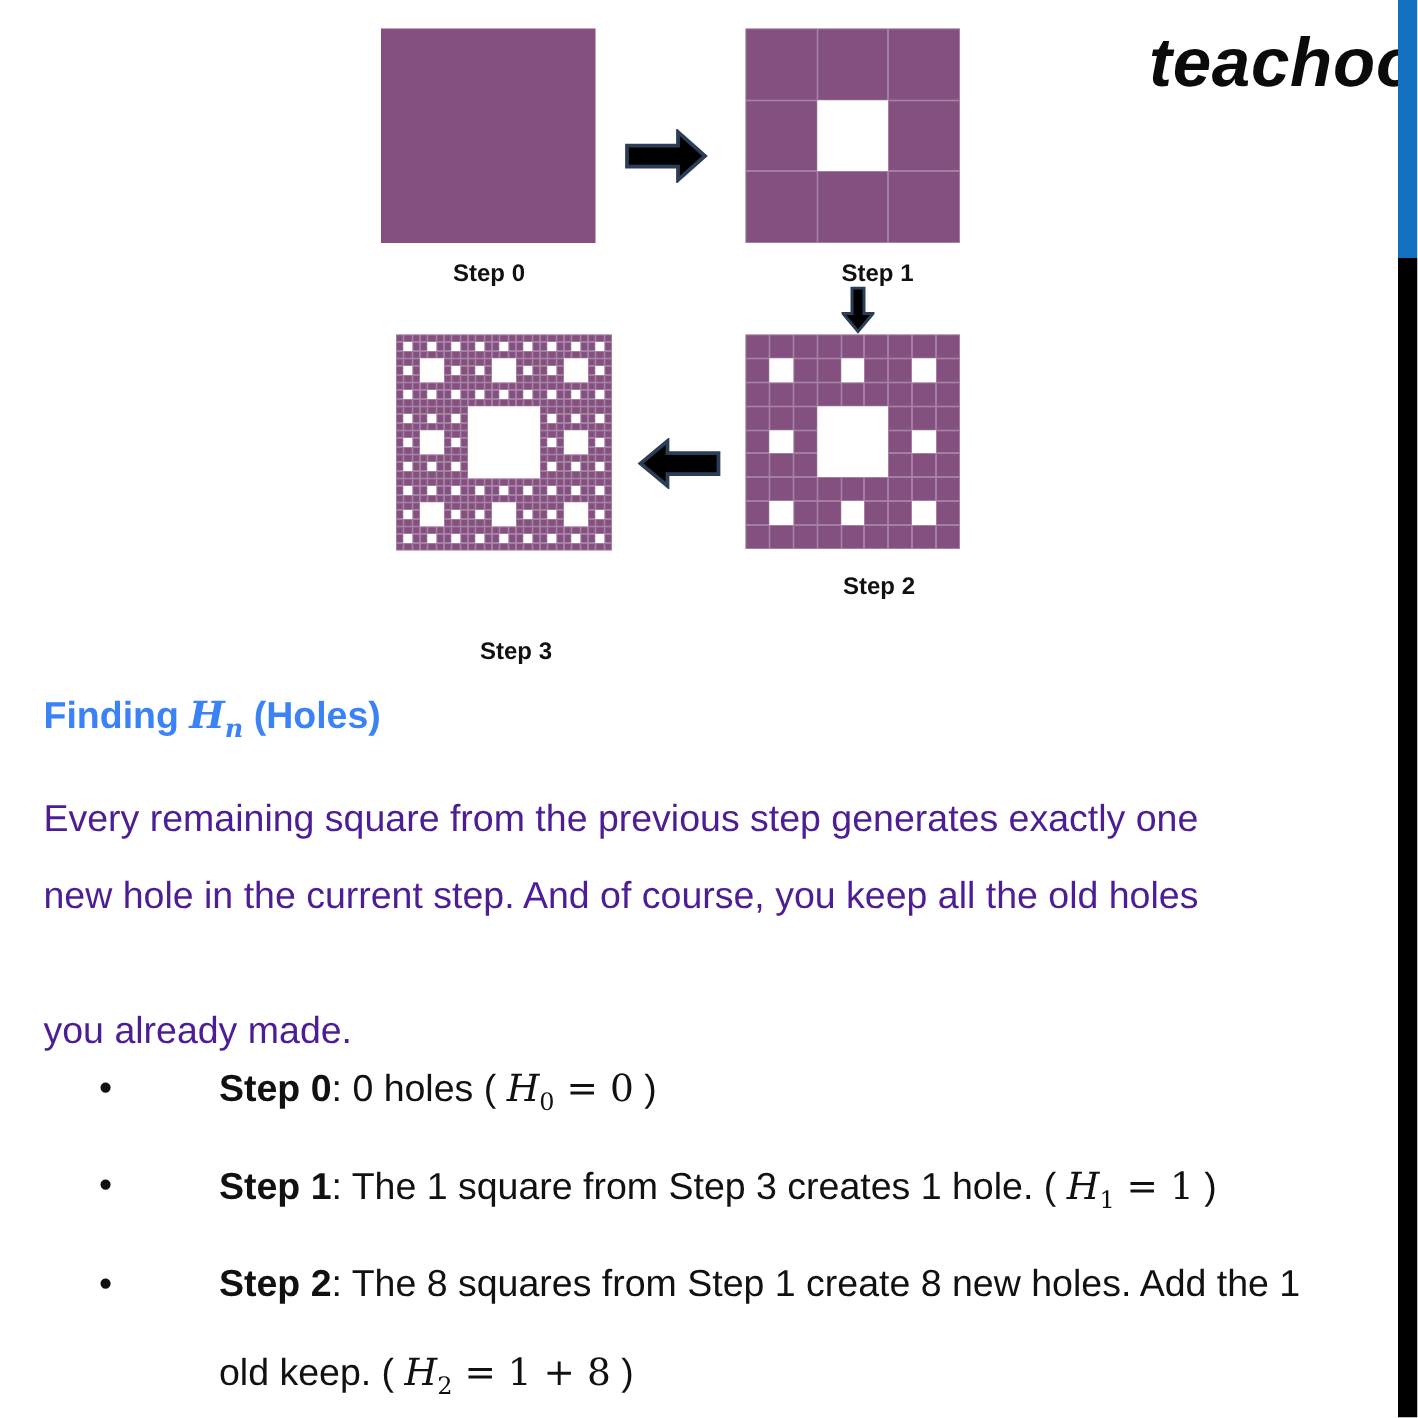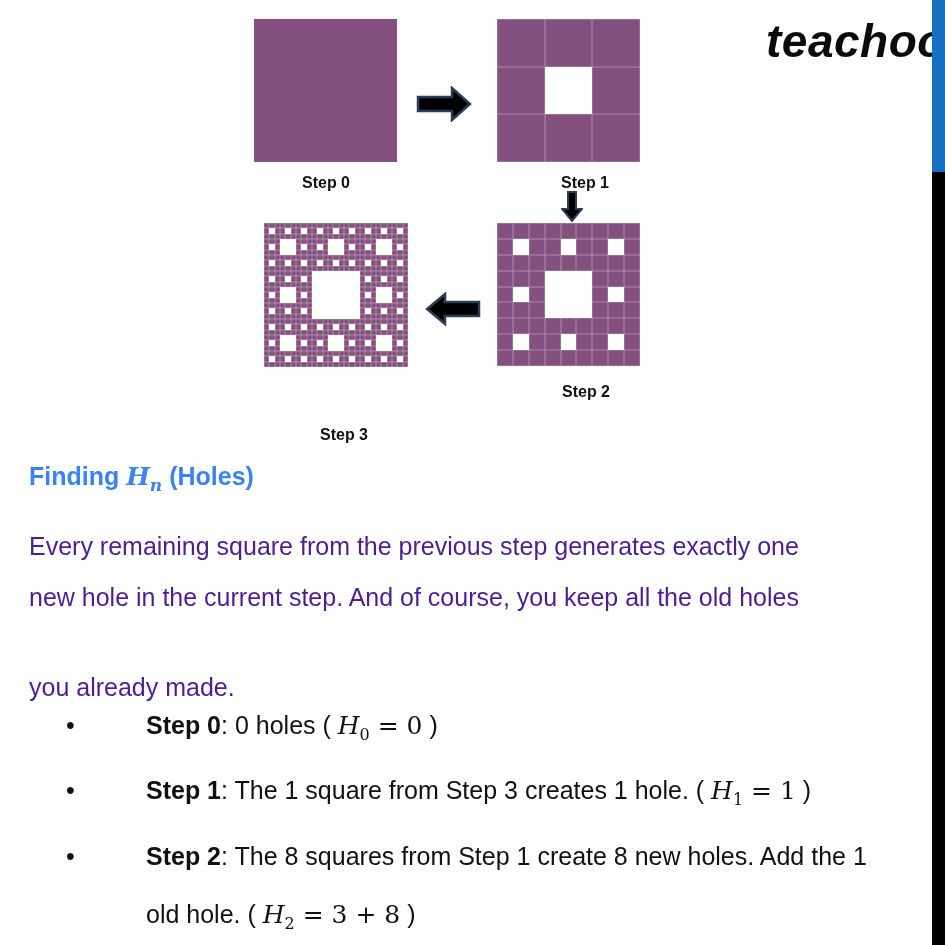--- a/index.html
+++ b/index.html
@@ -894,14 +894,14 @@
 <div class="abs bullet" style="top:776px;">
   <span class="dot">•</span>
   <span class="txt"><b>Step 1</b><span>: The 1 square from Step 3 creates 1 hole. ( </span><span class="math-i">H</span><sub>1</sub><span class="math-n"> = 1</span><span> )</span></span>
 </div>
 
 <div class="abs bullet" style="top:842px;">
   <span class="dot">•</span>
   <span class="txt"><b>Step 2</b><span>: The 8 squares from Step 1 create 8 new holes. Add the 1</span></span>
 </div>
 <div class="abs bullet" style="top:900px;">
-  <span class="txt"><span>old hole. ( </span><span class="math-i">H</span><sub>2</sub><span class="math-n"> = 3 + 8</span><span> )</span></span>
+  <span class="txt"><span>old keep. ( </span><span class="math-i">H</span><sub>2</sub><span class="math-n"> = 1 + 8</span><span> )</span></span>
 </div>
 
 </body></html>

